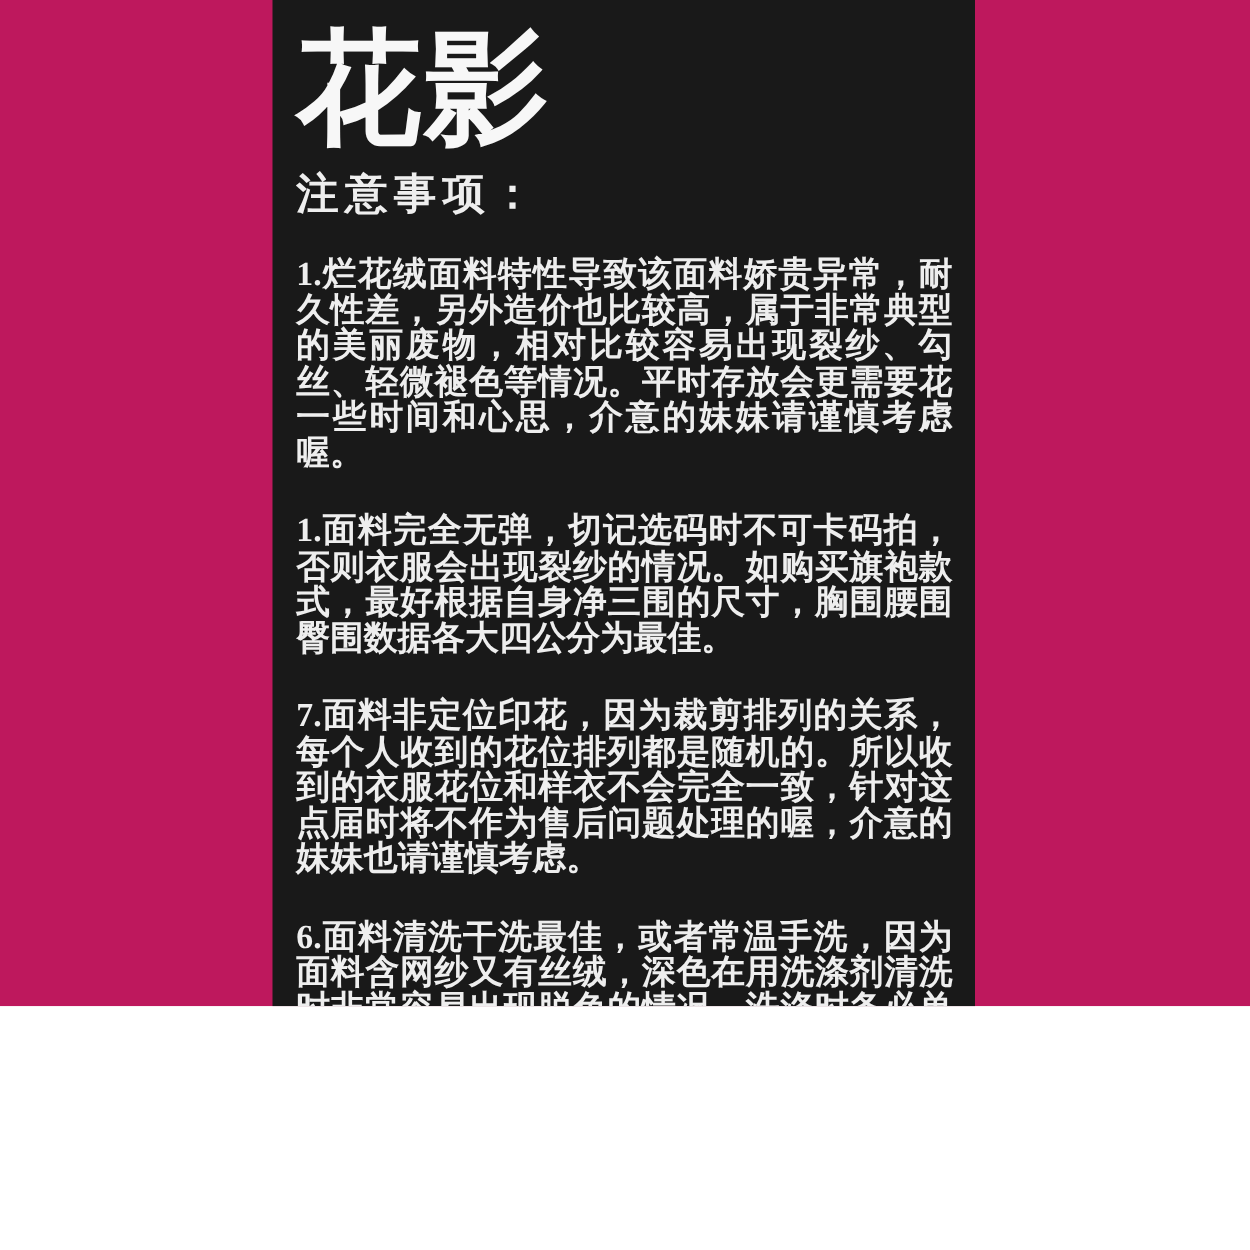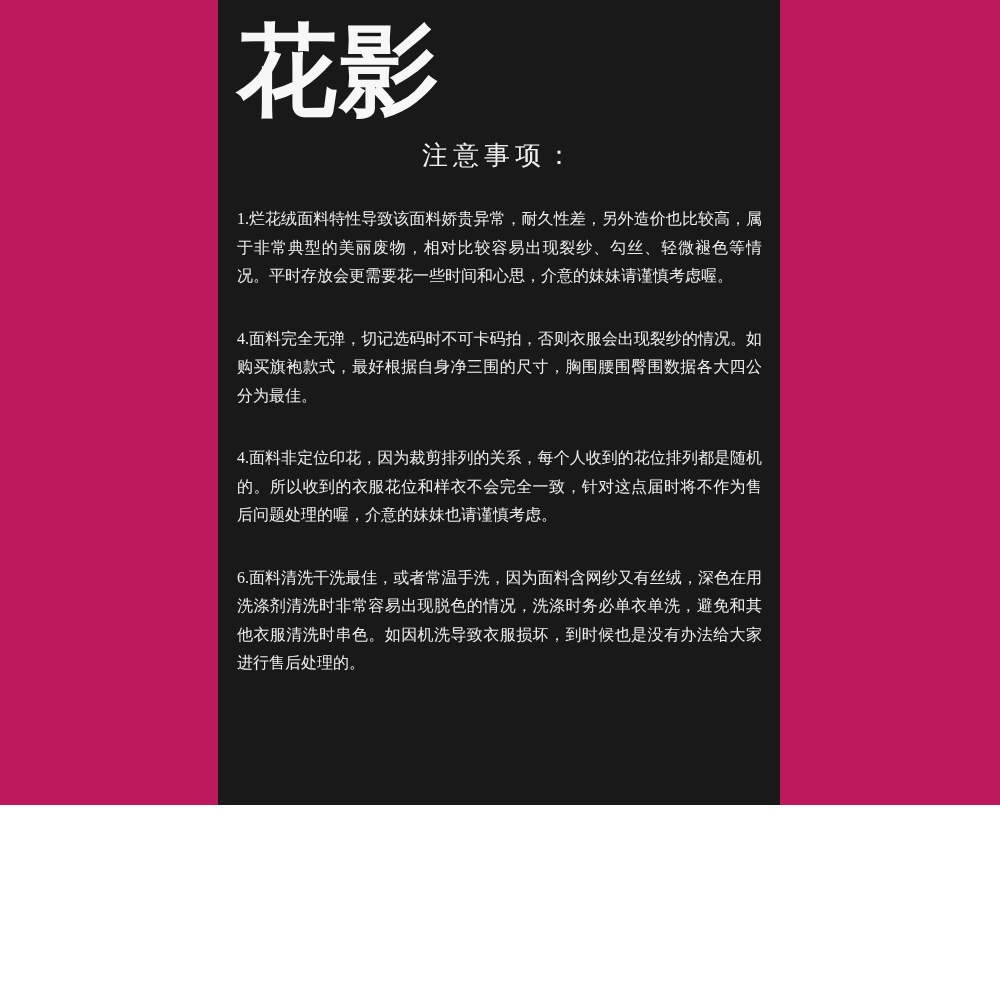--- a/index.html
+++ b/index.html
@@ -30,35 +30,34 @@
     margin: 0;
     font-size: 100px;
     line-height: 103px;
     font-weight: 700;
     letter-spacing: 2px;
     color: #f7f7f7;
     white-space: nowrap;
   }
   .heading {
     margin-top: 19px;
-    font-size: 26px;
+    font-size: 34px;
     line-height: 28px;
-    font-weight: 400;
+    font-weight: 700;
     letter-spacing: 5px;
     color: #eeeeee;
-    text-align: center;
   }
   .body-text {
     margin-top: 35px;
   }
   .body-text p {
     margin: 0 0 34px 0;
-    font-size: 16px;
+    font-size: 27px;
     line-height: 28.5px;
-    font-weight: 400;
+    font-weight: 700;
     text-align: justify;
     text-justify: inter-character;
     color: #eeeeee;
     word-break: break-all;
   }
   .body-text p:last-child {
     margin-bottom: 0;
   }
   
   .panel::after {
@@ -73,18 +72,18 @@
 </style>
 </head>
 <body>
 
 <div class="canvas">
   <div class="panel">
     <h1 class="title">花影</h1>
     <div class="heading">注意事项：</div>
     <div class="body-text">
       <p>1.烂花绒面料特性导致该面料娇贵异常，耐久性差，另外造价也比较高，属于非常典型的美丽废物，相对比较容易出现裂纱、勾丝、轻微褪色等情况。平时存放会更需要花一些时间和心思，介意的妹妹请谨慎考虑喔。</p>
-      <p>4.面料完全无弹，切记选码时不可卡码拍，否则衣服会出现裂纱的情况。如购买旗袍款式，最好根据自身净三围的尺寸，胸围腰围臀围数据各大四公分为最佳。</p>
-      <p>4.面料非定位印花，因为裁剪排列的关系，每个人收到的花位排列都是随机的。所以收到的衣服花位和样衣不会完全一致，针对这点届时将不作为售后问题处理的喔，介意的妹妹也请谨慎考虑。</p>
+      <p>1.面料完全无弹，切记选码时不可卡码拍，否则衣服会出现裂纱的情况。如购买旗袍款式，最好根据自身净三围的尺寸，胸围腰围臀围数据各大四公分为最佳。</p>
+      <p>7.面料非定位印花，因为裁剪排列的关系，每个人收到的花位排列都是随机的。所以收到的衣服花位和样衣不会完全一致，针对这点届时将不作为售后问题处理的喔，介意的妹妹也请谨慎考虑。</p>
       <p>6.面料清洗干洗最佳，或者常温手洗，因为面料含网纱又有丝绒，深色在用洗涤剂清洗时非常容易出现脱色的情况，洗涤时务必单衣单洗，避免和其他衣服清洗时串色。如因机洗导致衣服损坏，到时候也是没有办法给大家进行售后处理的。</p>
     </div>
   </div>
 </div>
 
 </body></html>

